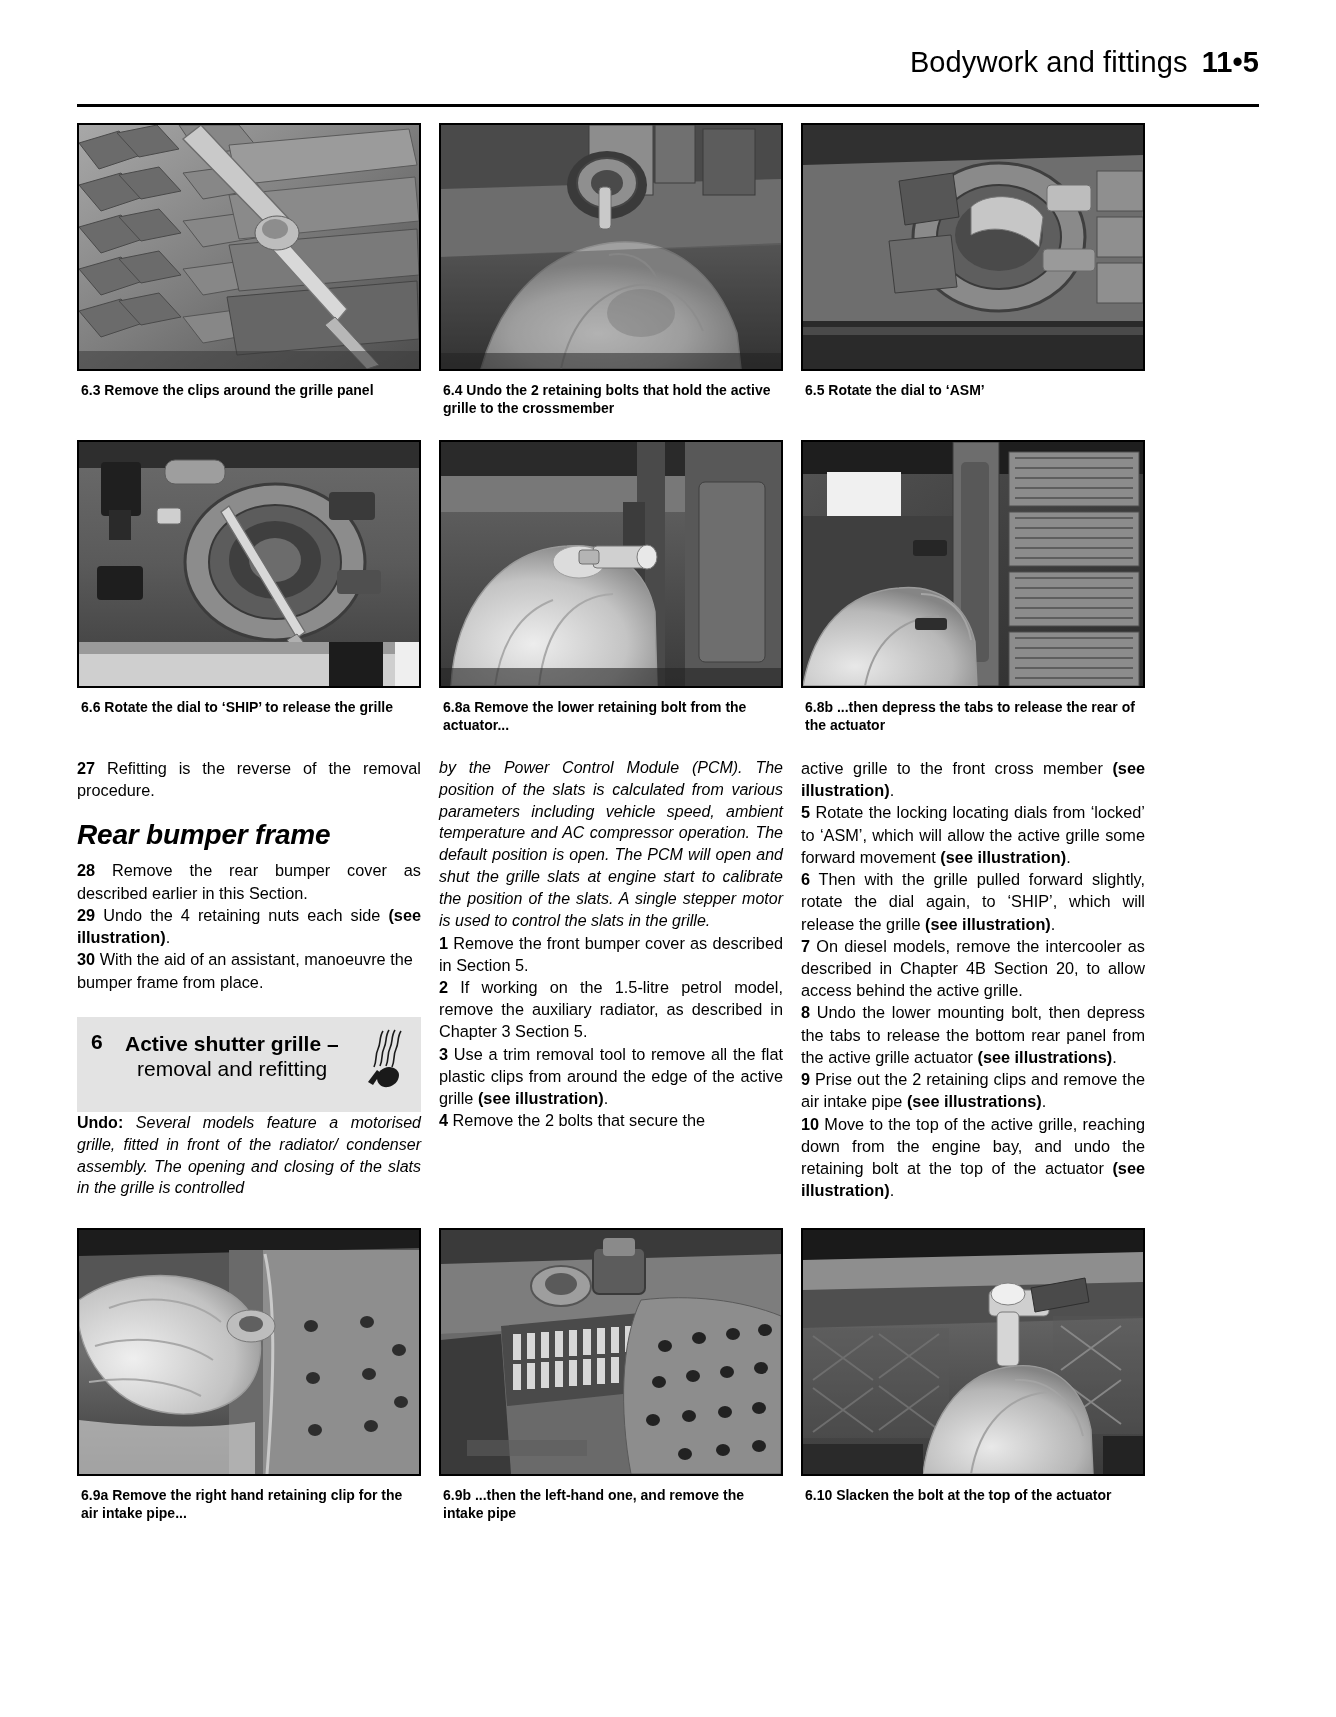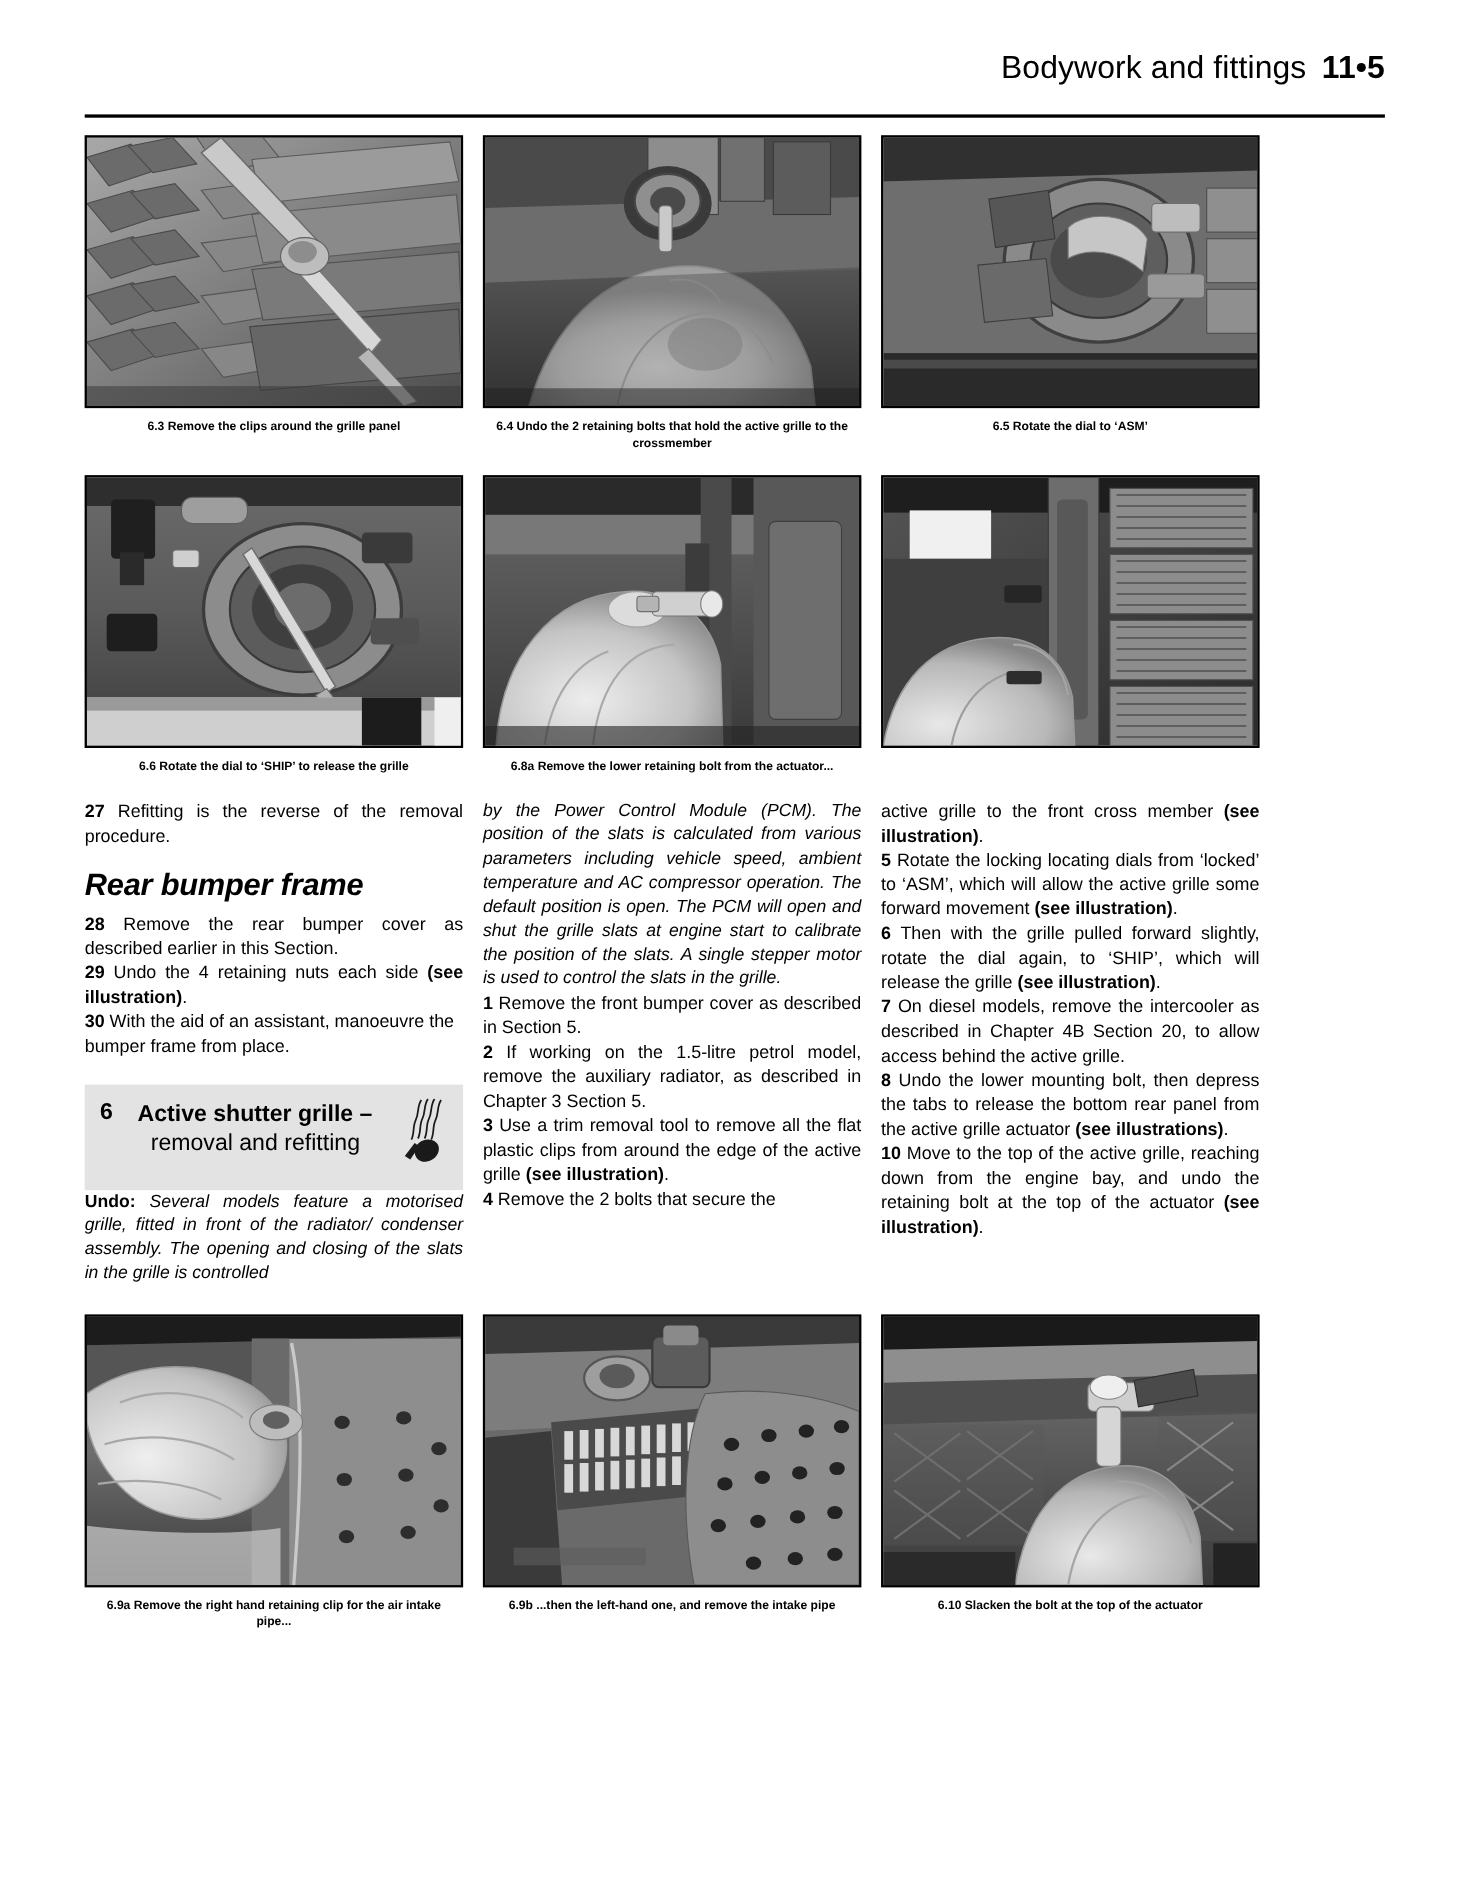--- a/index.html
+++ b/index.html
@@ -78,24 +78,24 @@
     background: #8d8d8d;
   }
 
   .photo .ph-inner {
     position: absolute;
     inset: 0;
   }
 
   .caption {
     margin-top: 10px;
-    font-size: 11px;
+    font-size: 14px;
     font-weight: 700;
     line-height: 1.32;
-    text-align: center;
+    text-align: left;
     padding: 0 4px;
   }
 
   
   .cols {
     display: flex;
     justify-content: space-between;
     width: 1068px;
     margin-top: 22px;
   }
@@ -409,20 +409,21 @@
               <path d="M212 136 L330 136 M212 146 L330 146 M212 156 L330 156 M212 166 L330 166 M212 176 L330 176"></path>
               <path d="M212 196 L330 196 M212 206 L330 206 M212 216 L330 216 M212 226 L330 226 M212 236 L330 236"></path>
             </g>
             <path d="M0 244 C10 186 44 150 96 146 C136 142 164 164 172 200 L174 244 Z" fill="url(#hand68b)" stroke="#9a9a9a" stroke-width="1.4"></path>
             <path d="M62 244 C70 202 96 176 136 174" fill="none" stroke="#9e9e9e" stroke-width="2"></path>
             <path d="M118 152 C146 152 164 172 168 198" fill="none" stroke="#a5a5a5" stroke-width="2"></path>
             <rect x="112" y="176" width="32" height="12" rx="3" fill="#2d2d2d"></rect>
             <rect x="110" y="98" width="34" height="16" rx="3" fill="#262626"></rect>
           </svg>
         </div>
+        <div class="caption">6.8b ...then depress the tabs to release the rear of the actuator</div>
       </div>
     </div>
 
     <div class="cols">
 
       <div class="col">
         <p class="body"><span class="num">27</span> <span>Refitting is the reverse of the removal procedure.</span></p>
 
         <h3 class="subhead">Rear bumper frame</h3>
 
@@ -460,20 +461,21 @@
         <p class="body"><span class="num">3</span> <span>Use a trim removal tool to remove all the flat plastic clips from around the edge of the active grille </span><span class="b">(see illustration)</span><span>.</span></p>
         <p class="body"><span class="num">4</span> <span>Remove the 2 bolts that secure the</span></p>
       </div>
 
       <div class="col">
         <p class="body"><span>active grille to the front cross member </span><span class="b">(see illustration)</span><span>.</span></p>
         <p class="body"><span class="num">5</span> <span>Rotate the locking locating dials from ‘locked’ to ‘ASM’, which will allow the active grille some forward movement </span><span class="b">(see illustration)</span><span>.</span></p>
         <p class="body"><span class="num">6</span> <span>Then with the grille pulled forward slightly, rotate the dial again, to ‘SHIP’, which will release the grille </span><span class="b">(see illustration)</span><span>.</span></p>
         <p class="body"><span class="num">7</span> <span>On diesel models, remove the intercooler as described in Chapter 4B Section 20, to allow access behind the active grille.</span></p>
         <p class="body"><span class="num">8</span> <span>Undo the lower mounting bolt, then depress the tabs to release the bottom rear panel from the active grille actuator </span><span class="b">(see illustrations)</span><span>.</span></p>
+        <p class="body"><span class="num">9</span> <span>Prise out the 2 retaining clips and remove the air intake pipe </span><span class="b">(see illustrations)</span><span>.</span></p>
         <p class="body"><span class="num">10</span> <span>Move to the top of the active grille, reaching down from the engine bay, and undo the retaining bolt at the top of the actuator </span><span class="b">(see illustration)</span><span>.</span></p>
       </div>
     </div>
 
     <div class="fig-row bottom-row">
 
       <div class="fig">
         <div class="photo">
           <svg class="ph-inner" viewBox="0 0 340 244" preserveAspectRatio="none">
             <defs>

